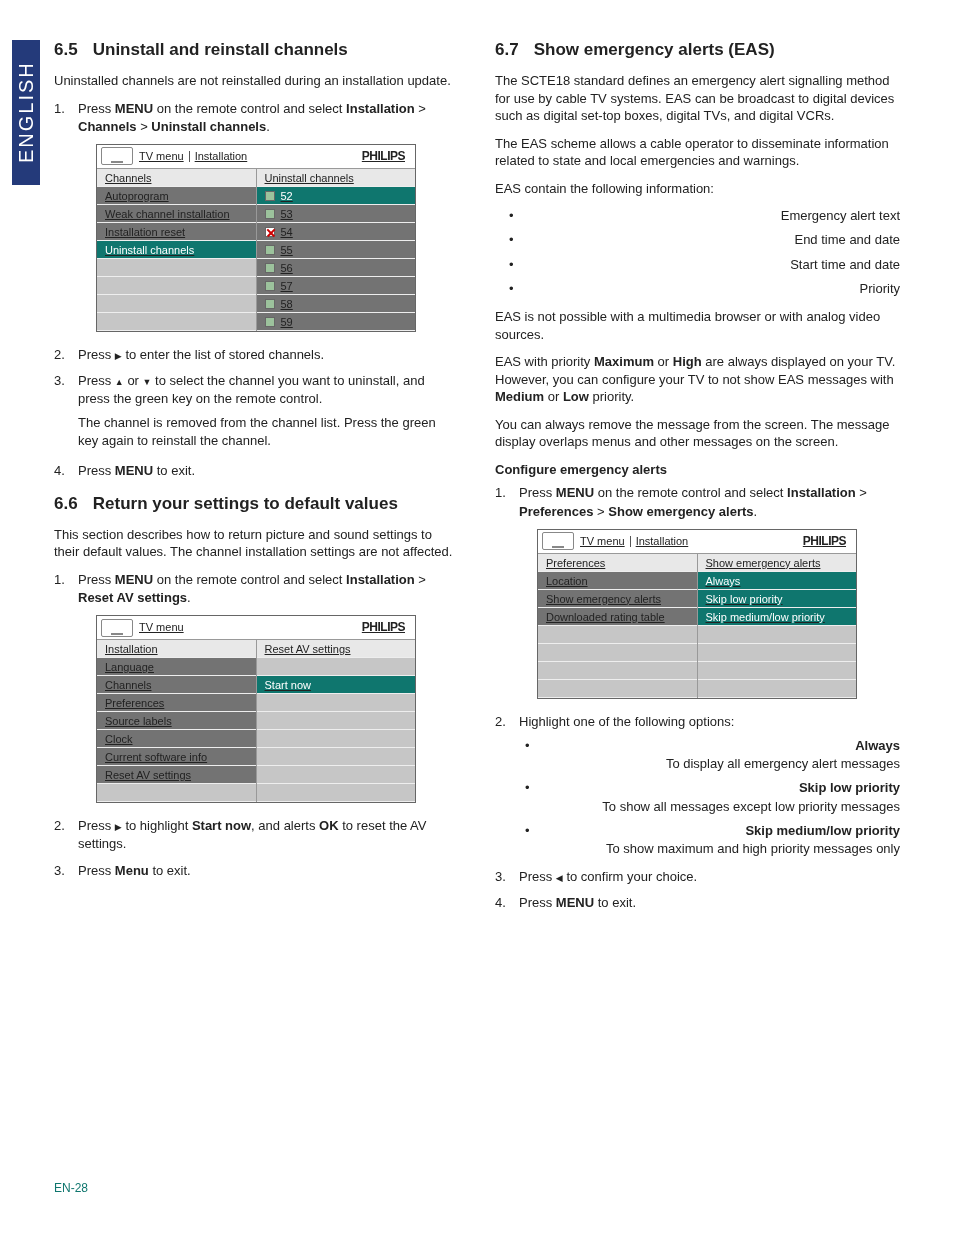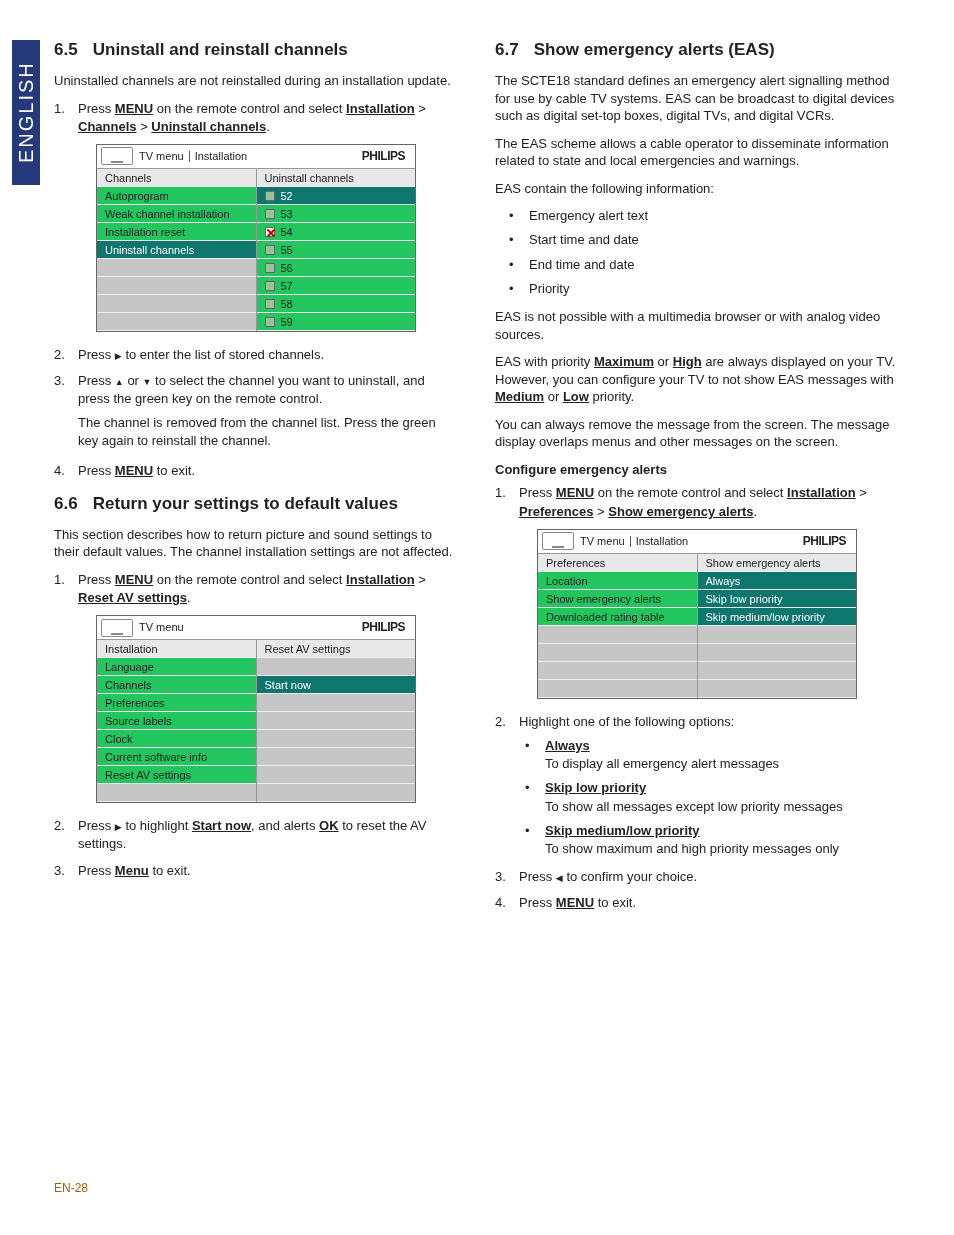--- a/index.html
+++ b/index.html
@@ -57,41 +57,42 @@
     margin-bottom: 8px;
     line-height: 1.4;
   }
   ol > li::before {
     content: counter(step) ".";
     position: absolute;
     left: 0;
     top: 0;
   }
   ol > li p { margin-top: 6px; margin-bottom: 12px; }
-  ul.bullets { list-style: none; padding-left: 0; margin: 6px 0 10px 0; }
+  ul.bullets { list-style: none; padding-left: 0; margin: 6px 0 10px 0; text-align: right; }
   ul.bullets > li {
     position: relative;
     padding-left: 34px;
     margin-bottom: 6px;
     line-height: 1.4;
   }
   ul.bullets > li::before {
     content: "•";
     position: absolute;
     left: 14px;
     top: 0;
   }
   ul.bullets.nested > li { padding-left: 26px; }
   ul.bullets.nested > li::before { left: 6px; }
-  .b { font-weight: bold; text-decoration: underline; }
+  .b { font-weight: bold; }
   .menu-box {
     border: 1px solid #666;
     margin: 8px 0 14px 18px;
     width: 320px;
     font-size: 11px;
+    text-decoration: underline;
   }
   .menu-header {
     display: flex;
     align-items: center;
     background:#fff;
     height: 24px;
     border-bottom: 1px solid #999;
   }
   .menu-icon {
     width: 32px;
@@ -125,21 +126,21 @@
     font-size: 12px;
     padding-right: 10px;
   }
   .menu-body { display: flex; }
   .menu-col-l, .menu-col-r { flex: 1; }
   .menu-col-l { border-right: 1px solid #999; }
   .menu-row {
     height: 18px;
     line-height: 18px;
     padding: 0 8px;
-    background: #22c55e;
+    background: #737373;
     border-bottom: 1px solid #eee;
     color: #222;
     white-space: nowrap;
     overflow: hidden;
   }
   .menu-row.head {
     background: #e8e8e8;
     color: #222;
     font-weight: normal;
   }
@@ -169,21 +170,21 @@
     background:#c00;
   }
   .menu-row .chbox.x::before { transform: rotate(45deg); }
   .menu-row .chbox.x::after  { transform: rotate(-45deg); }
   .tri { font-size: 9px; }
   .pgnum {
     position: absolute;
     bottom: 0;
     left: 0;
     font-size: 12px;
-    color: #a16207;
+    color: #0f766e;
   }
   .sub-b { font-weight: bold; margin: 10px 0 6px 0; font-size: 13px;}
 </style>
 </head>
 <body>
 
 <div class="lang-tab">ENGLISH</div>
 
 <div class="page">
 
@@ -312,22 +313,22 @@
       <span class="num">6.7</span>
       <span>Show emergency alerts (EAS)</span>
     </h2>
 
     <p>The SCTE18 standard defines an emergency alert signalling method for use by cable TV systems.  EAS can be broadcast to digital devices such as digital set-top boxes, digital TVs, and digital VCRs.</p>
     <p>The EAS scheme allows a cable operator to disseminate information related to state and local emergencies and warnings.</p>
     <p>EAS contain the following information:</p>
 
     <ul class="bullets">
       <li>Emergency alert text</li>
+      <li>End time and date</li>
       <li>Start time and date</li>
-      <li>End time and date</li>
       <li>Priority</li>
     </ul>
 
     <p>EAS is not possible with a multimedia browser or with analog video sources.</p>
     <p>
       <span>EAS with priority </span><span class="b">Maximum</span><span> or </span><span class="b">High</span><span> are always displayed on your TV. However, you can configure your TV to not show EAS messages with </span><span class="b">Medium</span><span> or </span><span class="b">Low</span><span> priority.</span>
     </p>
     <p>You can always remove the message from the screen.  The message display overlaps menus and other messages on the screen.</p>
 
     <p class="sub-b">Configure emergency alerts</p>

